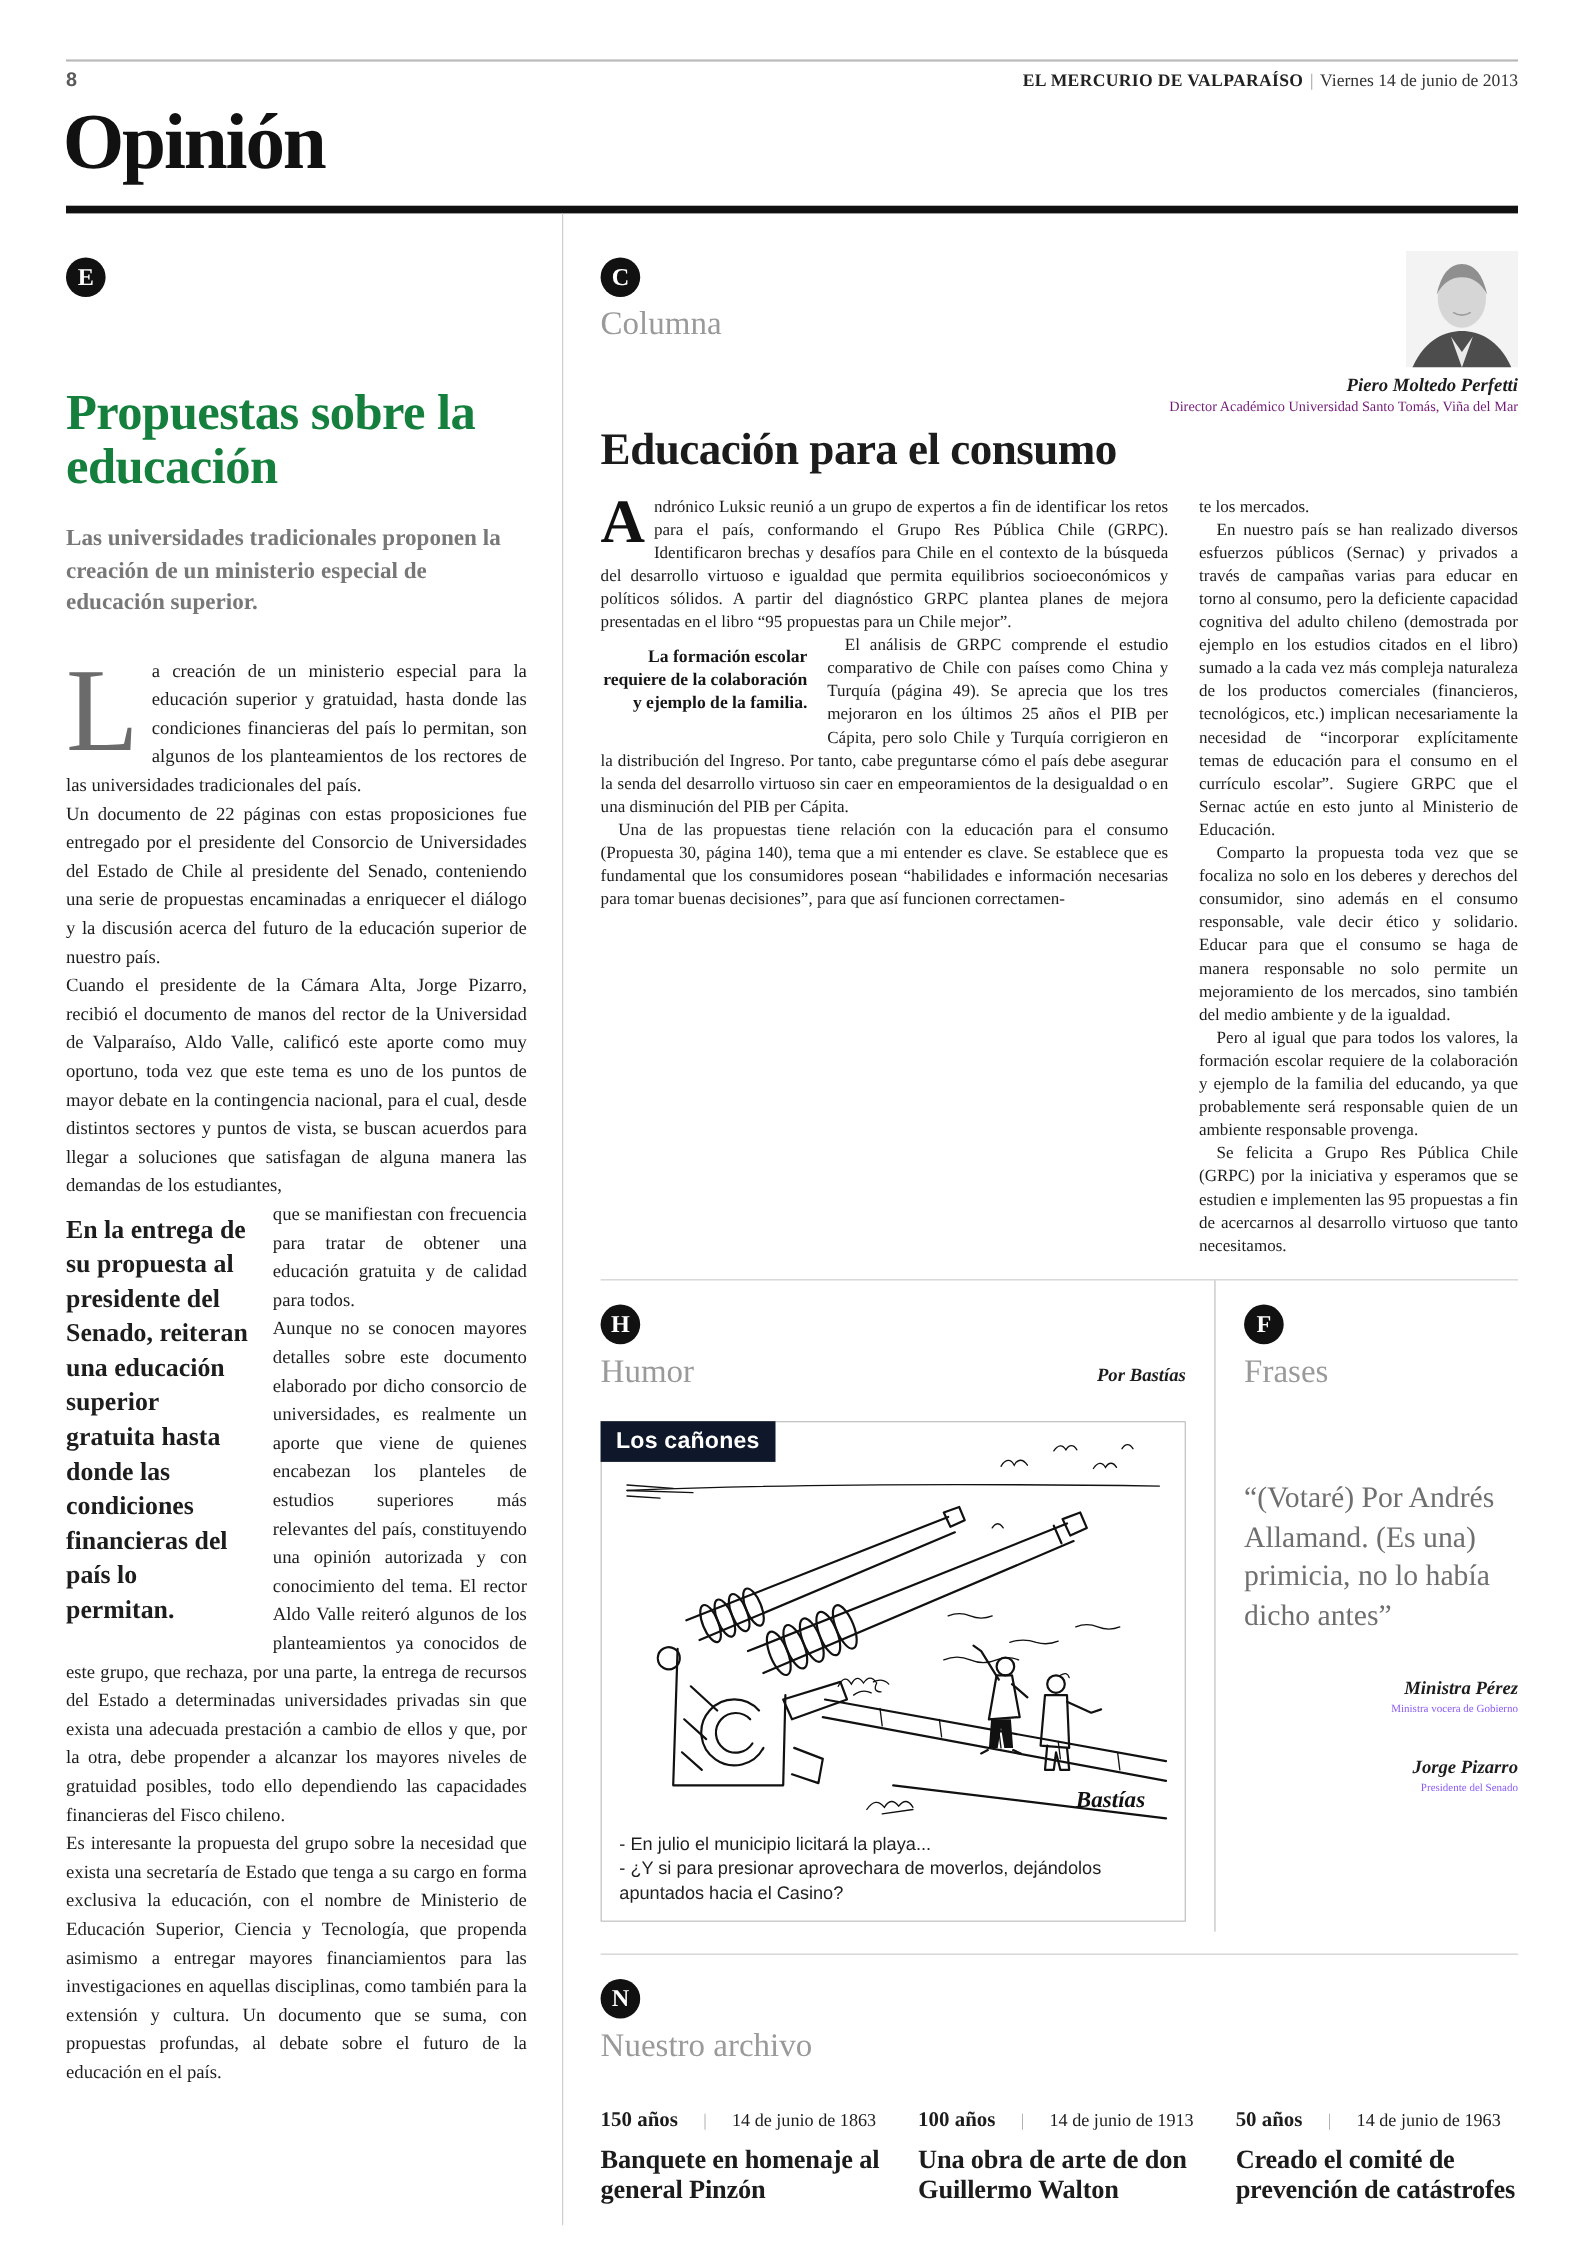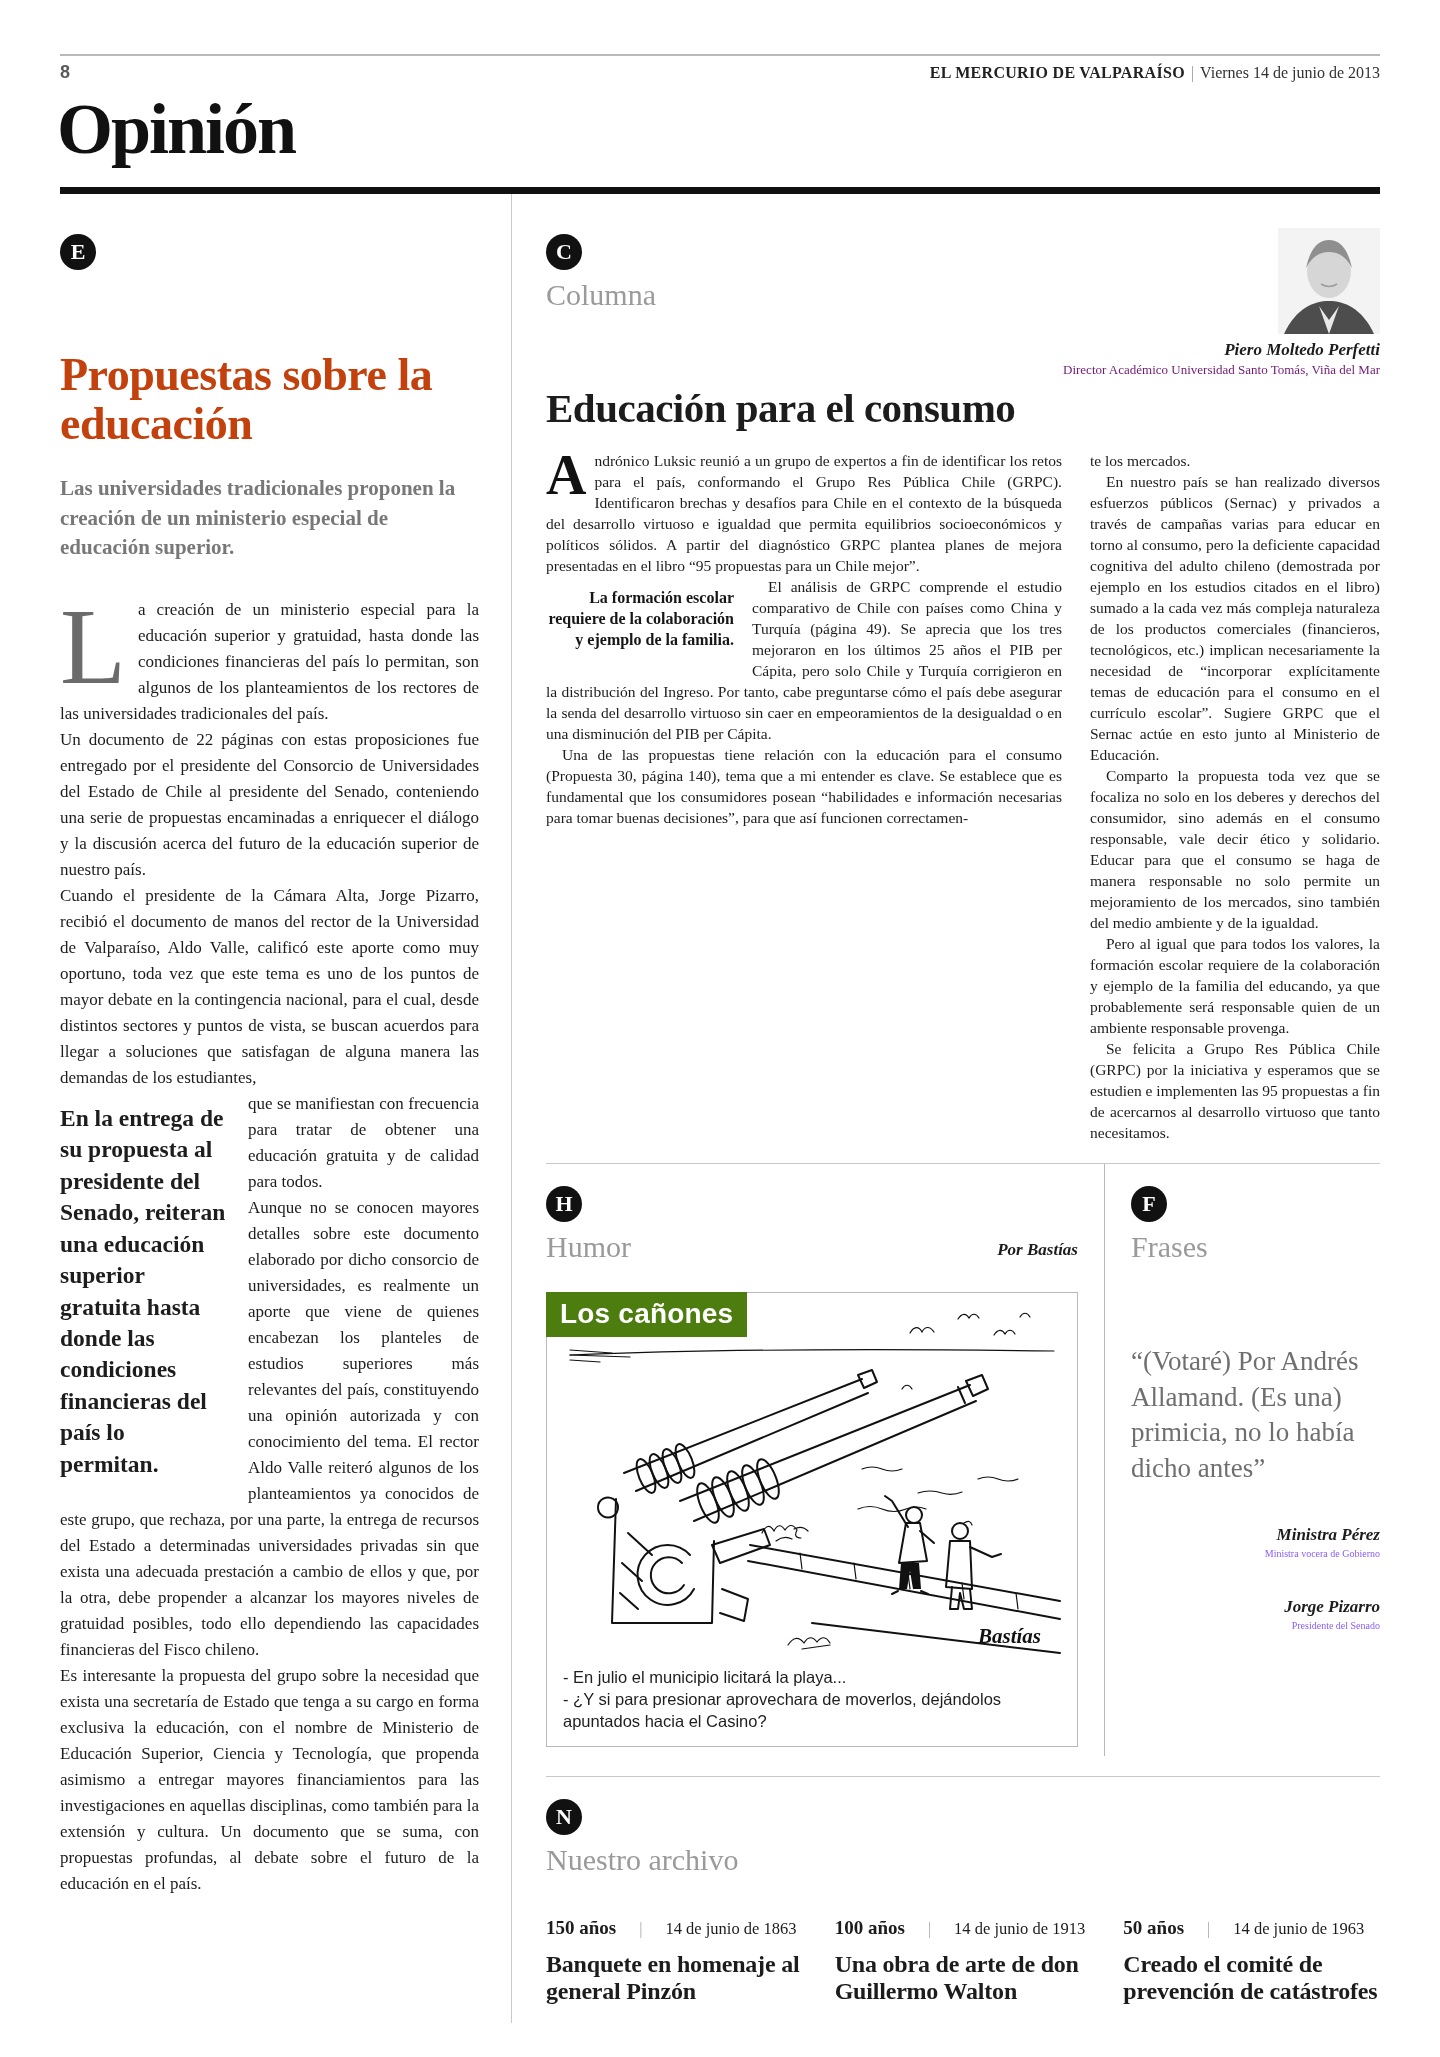--- a/index.html
+++ b/index.html
@@ -21,21 +21,21 @@
   .main-grid { display:grid; grid-template-columns:452px 1fr; }
   .editorial { border-right:1px solid #c9c9c9; padding:40px 32px 0 0; }
   .right-area { padding:40px 0 0 34px; }
 
   .badge { width:36px; height:36px; border-radius:50%; background:#111; color:#fff;
            display:flex; align-items:center; justify-content:center;
            font-weight:bold; font-size:22px; font-family:"Liberation Serif", serif; }
   .sec-label { font-size:30px; color:#9a9a9a; margin-top:8px; }
 
   
-  .ed-title { font-size:46px; line-height:1.07; font-weight:700; letter-spacing:-.5px; color:#c2410c; margin-top:80px; }
+  .ed-title { font-size:46px; line-height:1.07; font-weight:700; letter-spacing:-.5px; color:#15803d; margin-top:80px; }
   .ed-deck { font-size:21px; line-height:1.4; font-weight:bold; color:#787878; margin-top:26px; }
   .ed-body { margin-top:34px; font-size:17px; line-height:26px; text-align:justify; }
   .ed-body p { margin:0; }
   .dropcap-l { float:left; font-size:108px; line-height:84px; padding:8px 12px 0 0; color:#6b6b6b; }
   .ed-quote { float:left; width:188px; padding:12px 20px 10px 0; font-weight:bold;
               font-size:23.5px; line-height:1.34; color:#1d1d1d; text-align:left; }
 
   
   .columna { min-height:812px; }
   .col-head { display:flex; justify-content:space-between; }
@@ -53,22 +53,22 @@
                font-weight:bold; font-size:16px; line-height:1.3; color:#161616; }
 
   .hr { border-top:1px solid #c9c9c9; margin-top:20px; }
 
   
   .hf-row { display:grid; grid-template-columns:1fr 276px; min-height:592px; }
   .humor { padding:22px 26px 0 0; }
   .humor-head { display:flex; justify-content:space-between; align-items:flex-end; }
   .byline { font-weight:bold; font-style:italic; font-size:17px; padding-bottom:4px; }
   .cartoon-box { margin-top:28px; border:1px solid #b9b9b9; position:relative; }
-  .cartoon-label { position:absolute; top:-1px; left:-1px; background:#4d7c0f; color:#fff;
-                   font-family:"Liberation Sans", sans-serif; font-weight:bold; font-size:28px;
+  .cartoon-label { position:absolute; top:-1px; left:-1px; background:#0f172a; color:#fff;
+                   font-family:"Liberation Sans", sans-serif; font-weight:bold; font-size:21px;
                    padding:6px 14px 7px; letter-spacing:.2px; }
   .cartoon-svg { display:block; width:100%; height:372px; }
   .caption { padding:2px 16px 14px; font-family:"Liberation Sans", sans-serif;
              font-size:16.5px; line-height:1.32; color:#1e1e1e; }
   .frases { border-left:1px solid #b9b9b9; padding:22px 0 0 26px; }
   .quote-text { font-size:27px; line-height:1.32; color:#6f6f6f; }
   .q1 { margin-top:80px; }
   .q2 { margin-top:64px; }
   .quote-attrib { text-align:right; margin-top:38px; }
   .quote-author { font-weight:bold; font-style:italic; font-size:17px; color:#1d1d1d; }

